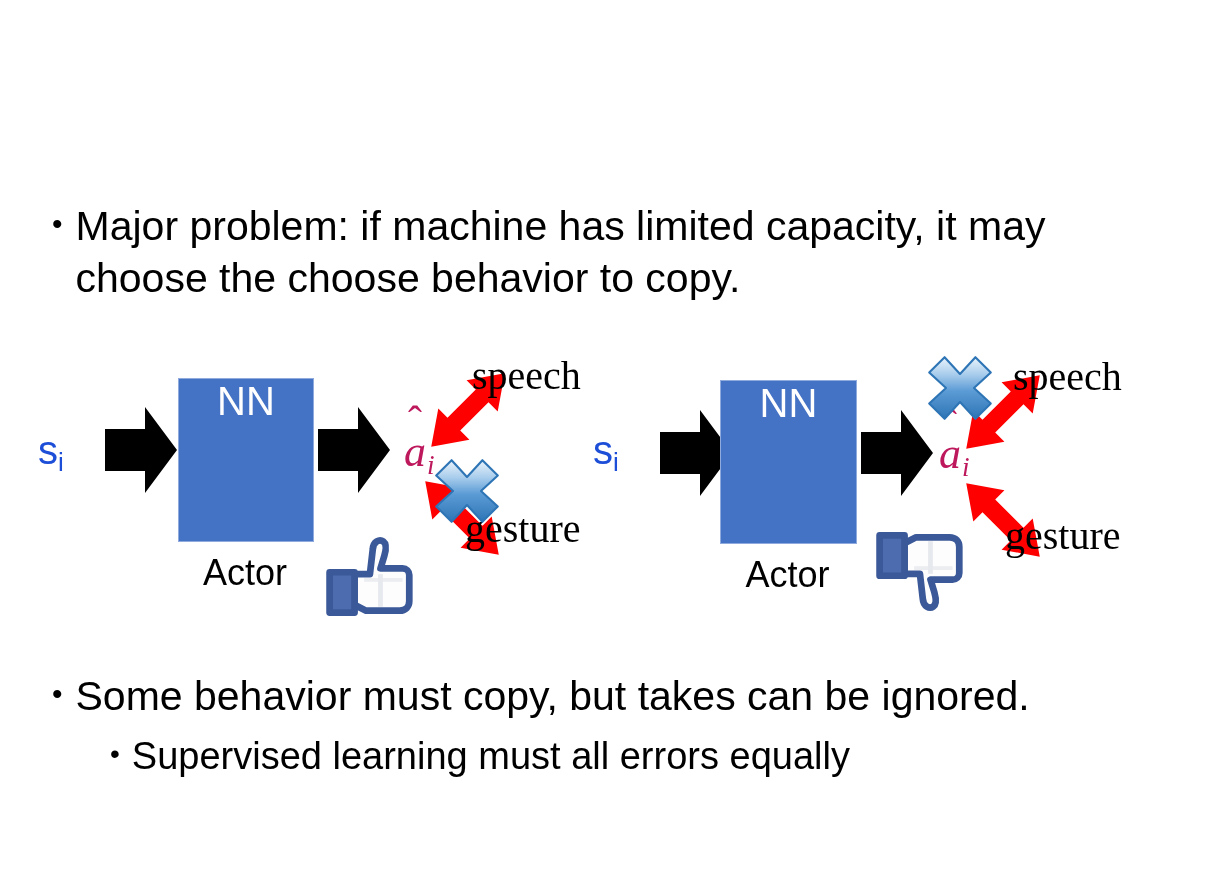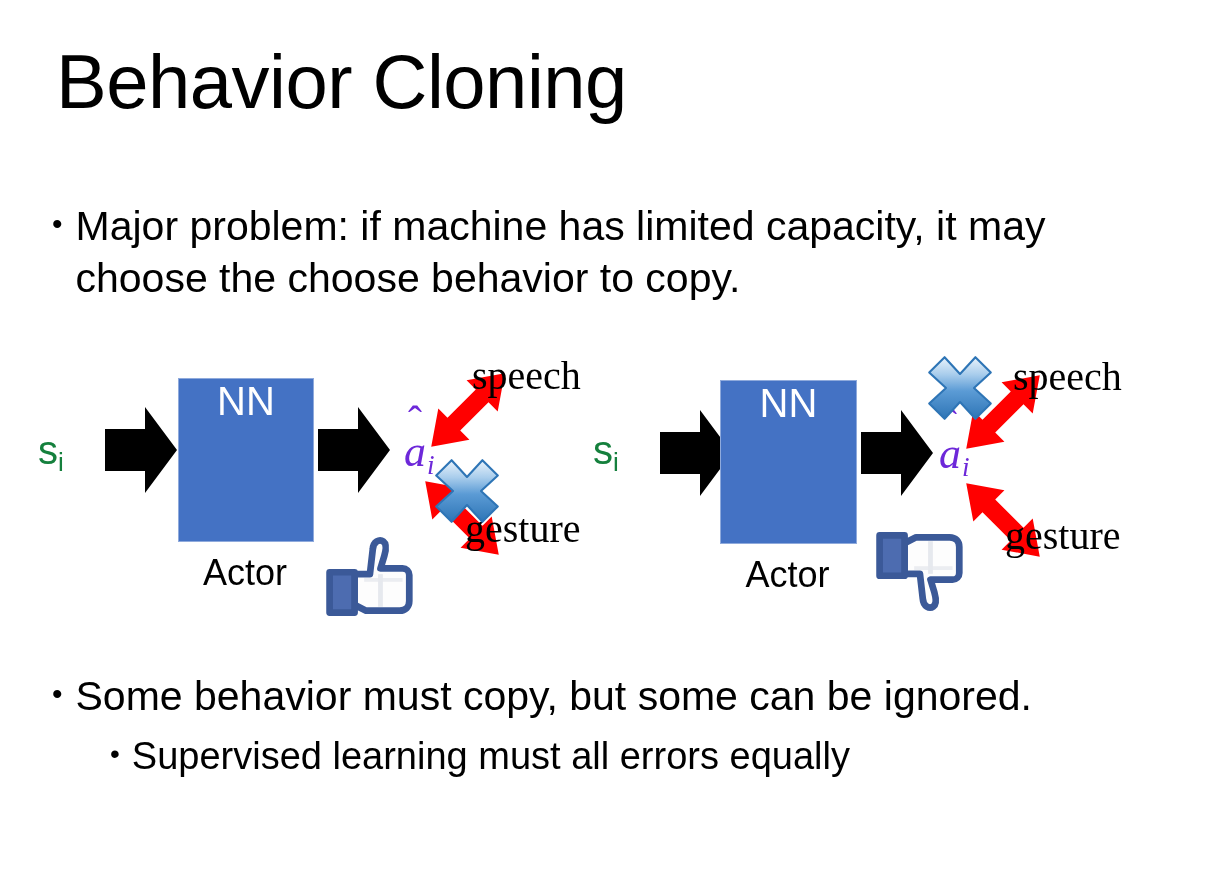--- a/index.html
+++ b/index.html
@@ -98,21 +98,21 @@
     width: 600px;
     height: 310px;
   }
   #diagram-left  { left: 10px; }
   #diagram-right { left: 565px; }
 
   .state-label {
     position: absolute;
     font-family: "Liberation Sans", sans-serif;
     font-size: 40px;
-    color: #15803d;
+    color: #1d4ed8;
     white-space: nowrap;
   }
   .state-label .sub {
     font-size: 26px;
     vertical-align: -0.28em;
   }
 
   .block-arrow {
     position: absolute;
     width: 72px;
@@ -138,21 +138,21 @@
     color: #000000;
     white-space: nowrap;
     text-align: center;
   }
 
   .action-label {
     position: absolute;
     font-family: "Liberation Serif", serif;
     font-style: italic;
     font-size: 44px;
-    color: #6d28d9;
+    color: #be185d;
     white-space: nowrap;
   }
   .action-label .hatwrap {
     position: relative;
     display: inline-block;
   }
   .action-label .hat {
     position: absolute;
     left: 50%;
     top: -0.60em;
@@ -192,21 +192,20 @@
     position: absolute;
     width: 96px;
     height: 96px;
   }
 </style>
 </head>
 <body>
 
 <div id="slide">
 
-  <div id="slide-title">Behavior Cloning</div>
 
   <div class="bullet-block" id="bullet-top">
     <div class="bullet-row">
       <span class="bullet-dot">•</span>
       <span class="bullet-text">Major problem: if machine has limited capacity, it may choose the choose behavior to copy.</span>
     </div>
   </div>
 
   <div class="diagram" id="diagram-left">
 
@@ -350,21 +349,21 @@
           <path d="M63,46 L63,80" stroke="#E6E9EE" stroke-width="5" fill="none"></path>
           <path d="M46,52 L86,52" stroke="#E6E9EE" stroke-width="4" fill="none" opacity="0.8"></path>
         </g>
       </svg>
     </div>
   </div>
 
   <div class="bullet-block" id="bullet-bottom-1">
     <div class="bullet-row">
       <span class="bullet-dot">•</span>
-      <span class="bullet-text">Some behavior must copy, but some can be ignored.</span>
+      <span class="bullet-text">Some behavior must copy, but takes can be ignored.</span>
     </div>
   </div>
 
   <div class="bullet-block" id="bullet-bottom-2">
     <div class="bullet-row">
       <span class="bullet-dot">•</span>
       <span class="bullet-text">Supervised learning must all errors equally</span>
     </div>
   </div>
 

